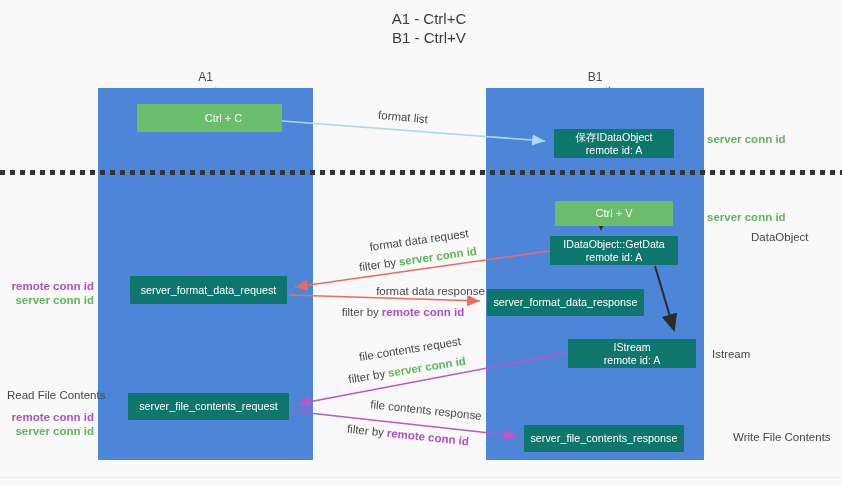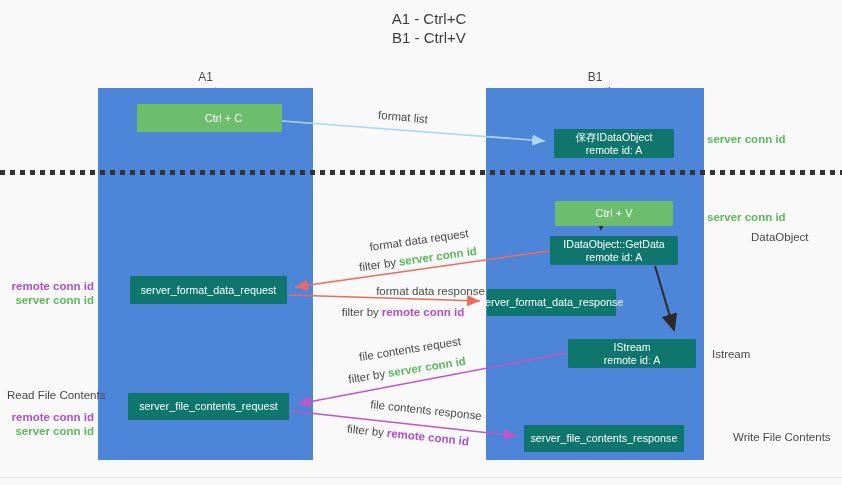--- a/index.html
+++ b/index.html
@@ -27,21 +27,21 @@
   .node{display:flex;flex-direction:column;align-items:center;justify-content:center;
     color:#fff;text-align:center;font-size:11px;line-height:13px;border-radius:1px;}
   .node.green{background:#6cbe6c;}
   .node.orange{background:#0f766e;}
   .node.small{font-size:10.6px;}
   #ctrl-c{left:137px;top:104px;width:117px;height:28px;padding-left:28px;}
   #save-box{left:554px;top:129px;width:120px;height:29px;}
   #ctrl-v{left:555px;top:181px;width:118px;height:25px;margin-top:20px;}
   #getdata-box{left:550px;top:236px;width:128px;height:29px;}
   #format-req-box{left:130px;top:276px;width:157px;height:28px;font-size:10.8px;}
-  #format-resp-box{left:487px;top:289px;width:129px;height:27px;font-size:10.8px;}
+  #format-resp-box{left:487px;top:289px;width:157px;height:27px;font-size:10.8px;}
   #istream-box{left:568px;top:339px;width:128px;height:29px;}
   #file-req-box{left:128px;top:393px;width:161px;height:27px;font-size:10.8px;}
   #file-resp-box{left:524px;top:425px;width:160px;height:27px;font-size:10.8px;}
   
   .side{font-size:11.5px;color:#484848;white-space:nowrap;}
   .green-t{color:#5cb85c;font-weight:bold;}
   .purple-t{color:#b04fc6;font-weight:bold;}
   .side-stack{text-align:right;line-height:14px;font-size:11.5px;white-space:nowrap;}
   
   .flow{font-size:11.5px;color:#4a4a4a;white-space:nowrap;

